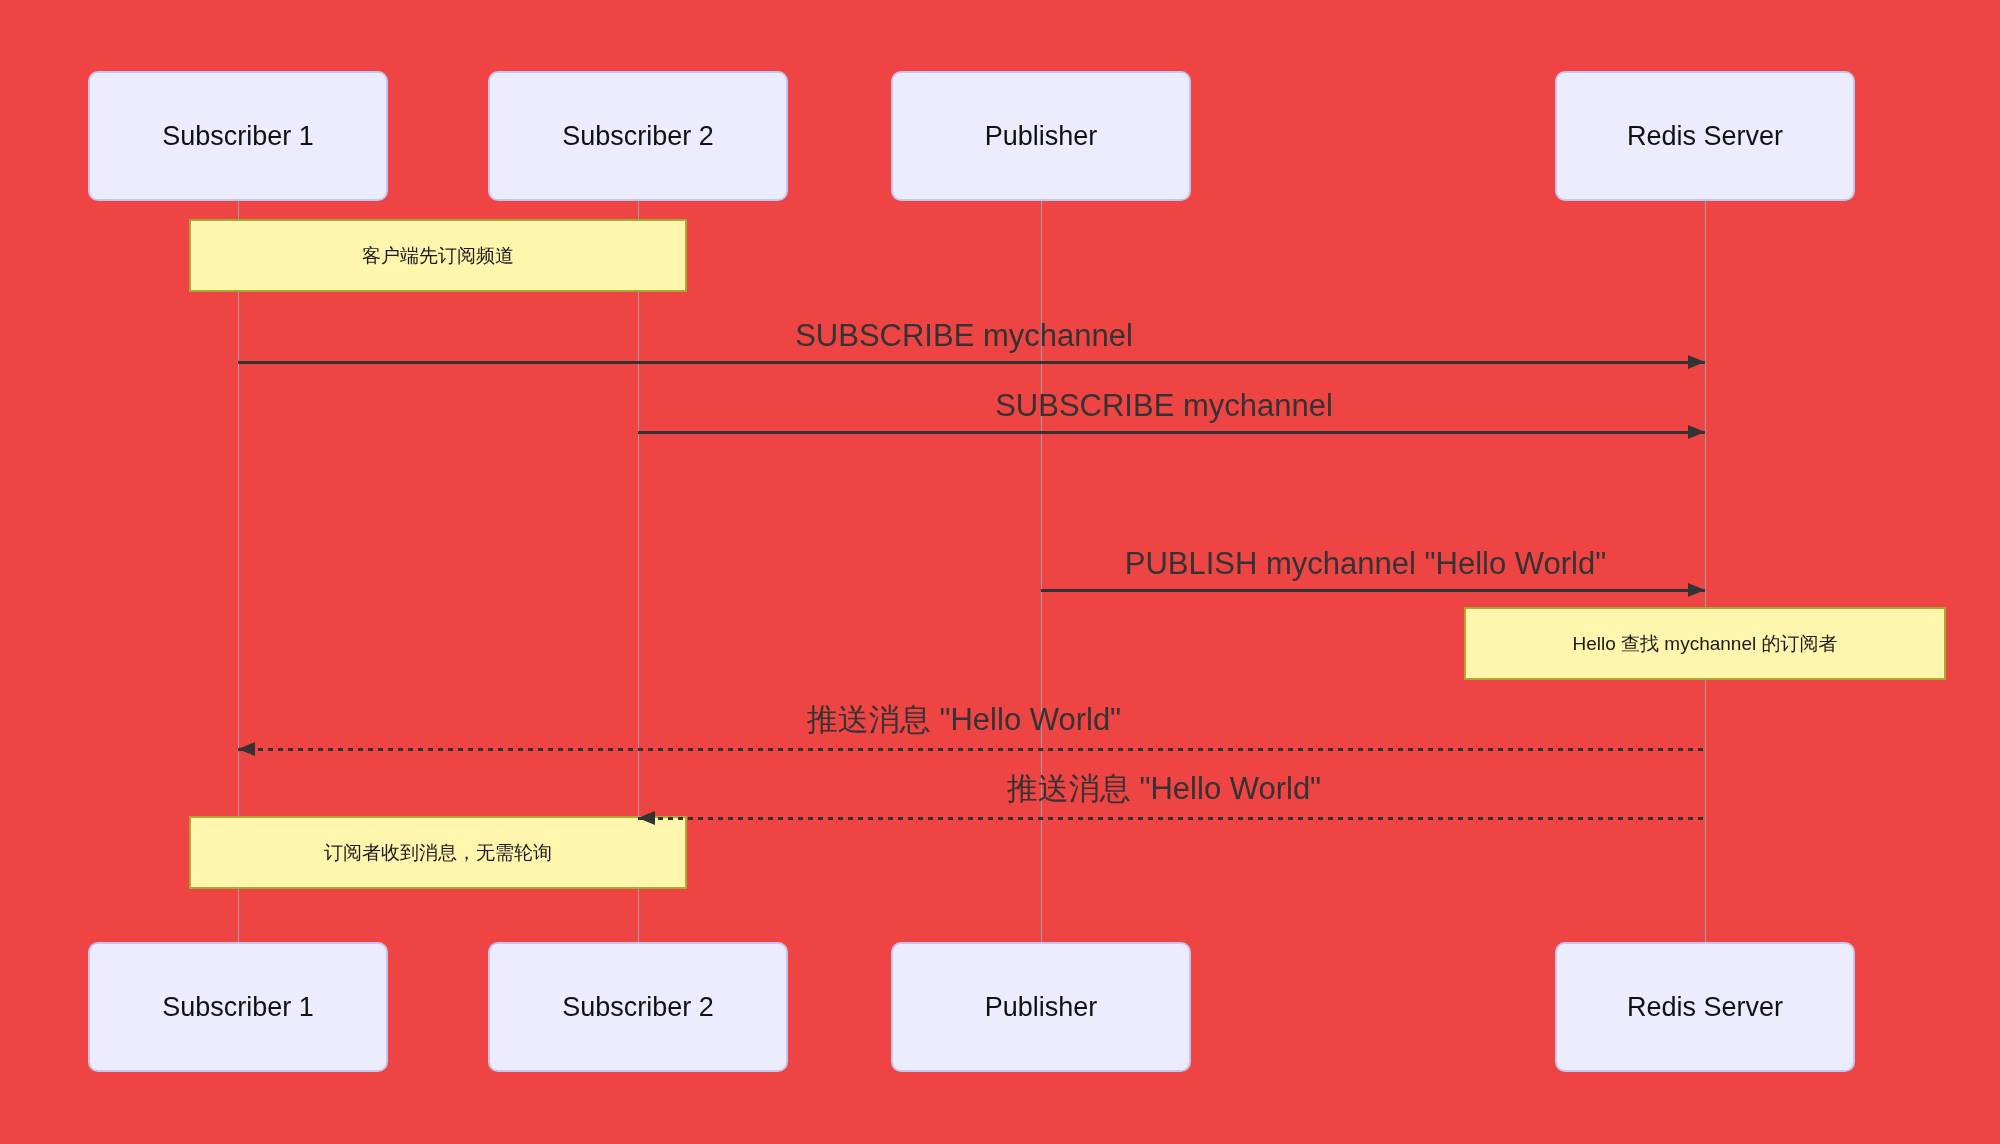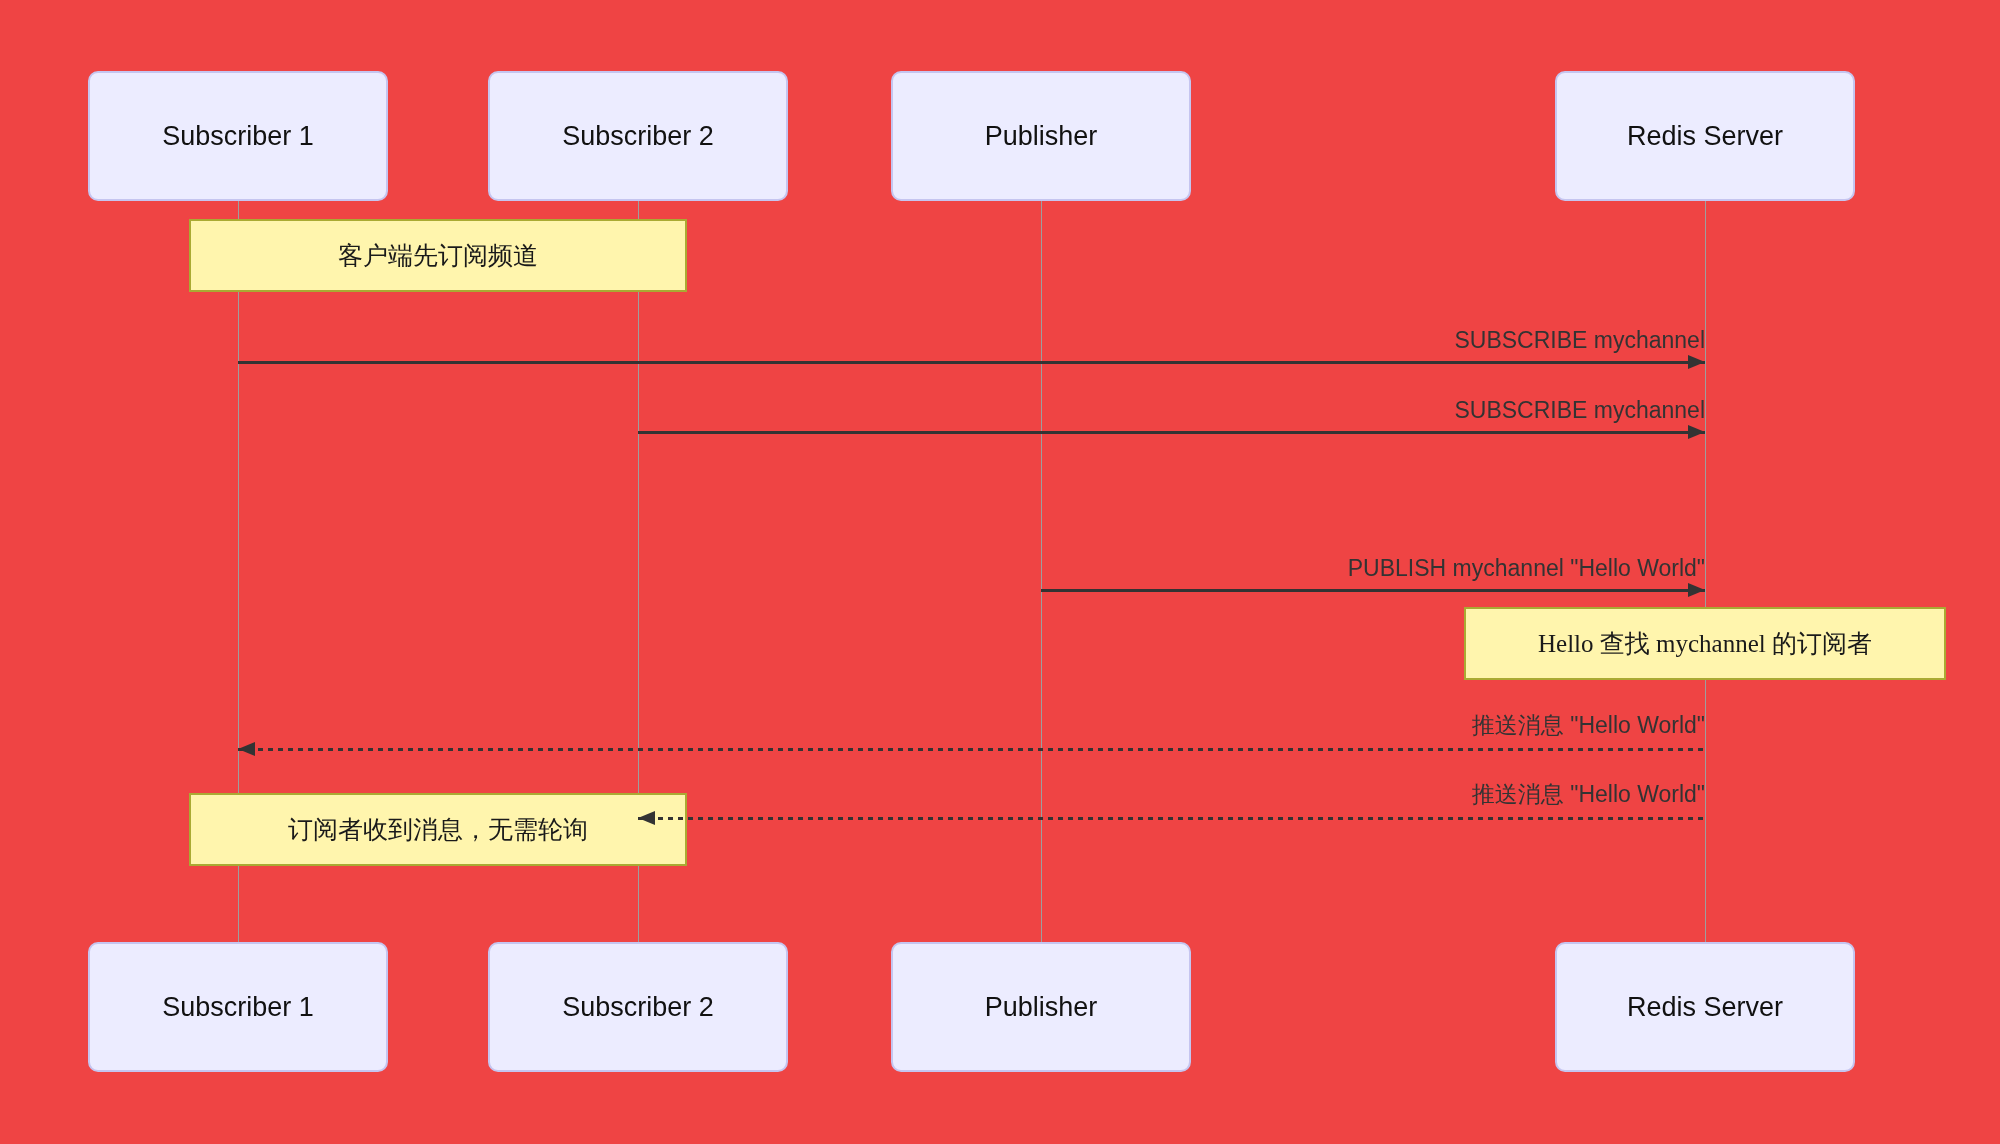--- a/index.html
+++ b/index.html
@@ -16,29 +16,28 @@
     display:flex;align-items:center;justify-content:center;
     font-size:27px;color:#111111;
     box-sizing:border-box;
   }
 
   .note{
     position:absolute;
     background:#FFF5AD;
     border:2px solid #AAAA33;
     display:flex;align-items:center;justify-content:center;
-    font-size:25px;color:#1a1a1a;
+    font-size:19px;color:#1a1a1a;
     box-sizing:border-box;
-    font-family:Liberation Serif, serif;
   }
 
   .message{position:absolute;height:45px;}
   .msg-label{
-    position:absolute;left:0;right:0;bottom:12px;
-    text-align:right;font-size:23px;color:#333333;white-space:nowrap;
+    position:absolute;left:0;right:15px;bottom:12px;
+    text-align:center;font-size:31px;color:#333333;white-space:nowrap;
   }
   .msg-line{position:absolute;left:0;right:0;top:40px;height:3px;background:#333333;}
   .msg-line.dashed{
     background:repeating-linear-gradient(90deg,#333333 0 5px,transparent 5px 10px);
   }
   .msg-head{position:absolute;top:34px;width:0;height:0;}
   .msg-head.right{border-top:7px solid transparent;border-bottom:7px solid transparent;border-left:17px solid #333333;}
   .msg-head.left{border-top:7px solid transparent;border-bottom:7px solid transparent;border-right:17px solid #333333;}
 </style>
 </head>
@@ -76,21 +75,21 @@
   <div class="actor" style="left: 1555px; top: 942px; width: 300px; height: 130px;">
     <span>Redis Server</span>
   </div>
 
   <div class="note" style="left: 189px; top: 219px; width: 498px; height: 73px;">
     <span>客户端先订阅频道</span>
   </div>
   <div class="note" style="left: 1464px; top: 607px; width: 482px; height: 73px;">
     <span>Hello 查找 mychannel 的订阅者</span>
   </div>
-  <div class="note" style="left: 189px; top: 793px; width: 498px; height: 73px;">
+  <div class="note" style="left: 189px; top: 816px; width: 498px; height: 73px;">
     <span>订阅者收到消息，无需轮询</span>
   </div>
 
   <div class="message" style="left: 238px; top: 321px; width: 1467px;">
     <div class="msg-label">SUBSCRIBE mychannel</div>
     <div class="msg-line"></div>
     <div class="msg-head right" style="left: 1450px;"></div>
   </div>
   <div class="message" style="left: 638px; top: 391px; width: 1067px;">
     <div class="msg-label">SUBSCRIBE mychannel</div>

